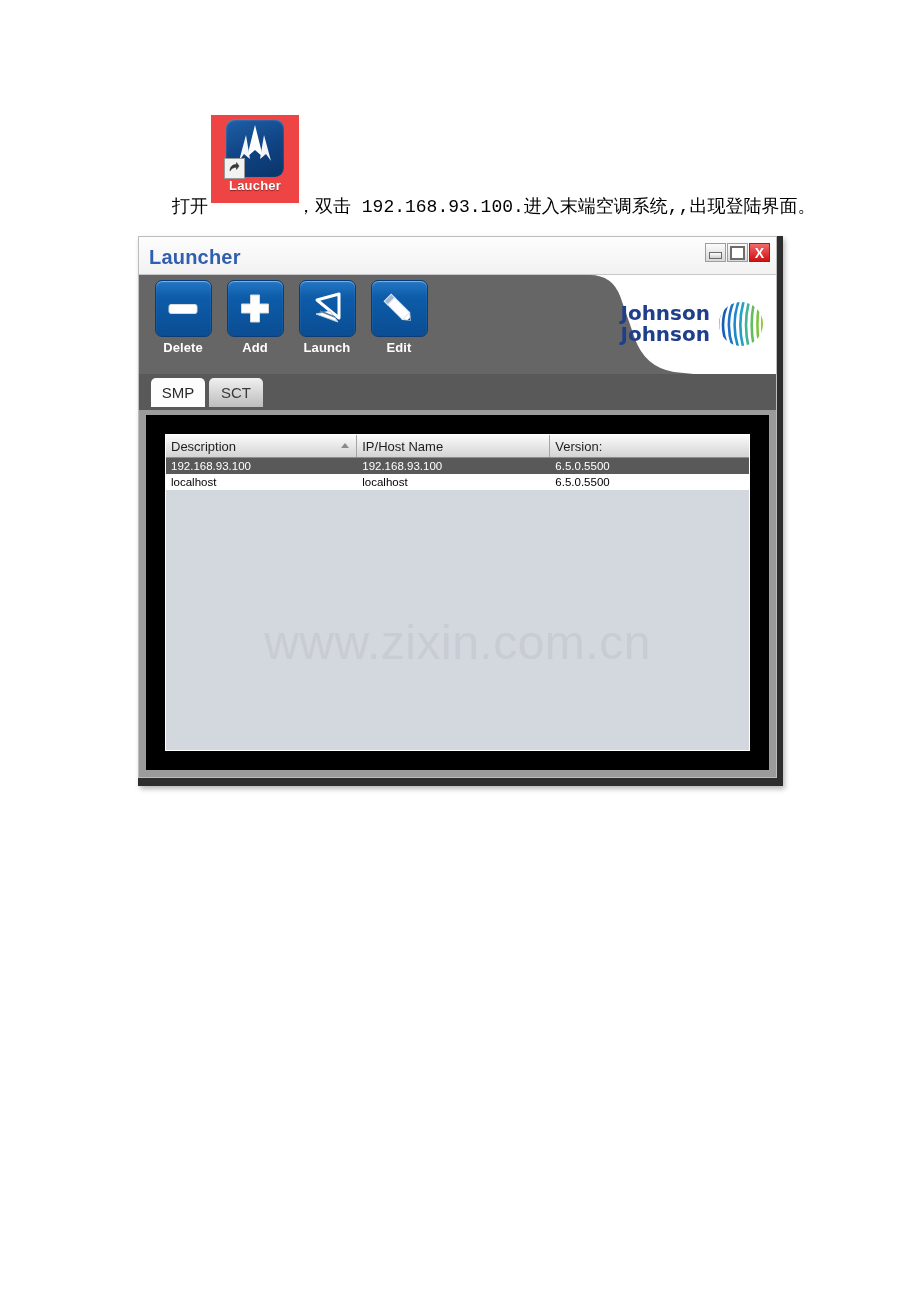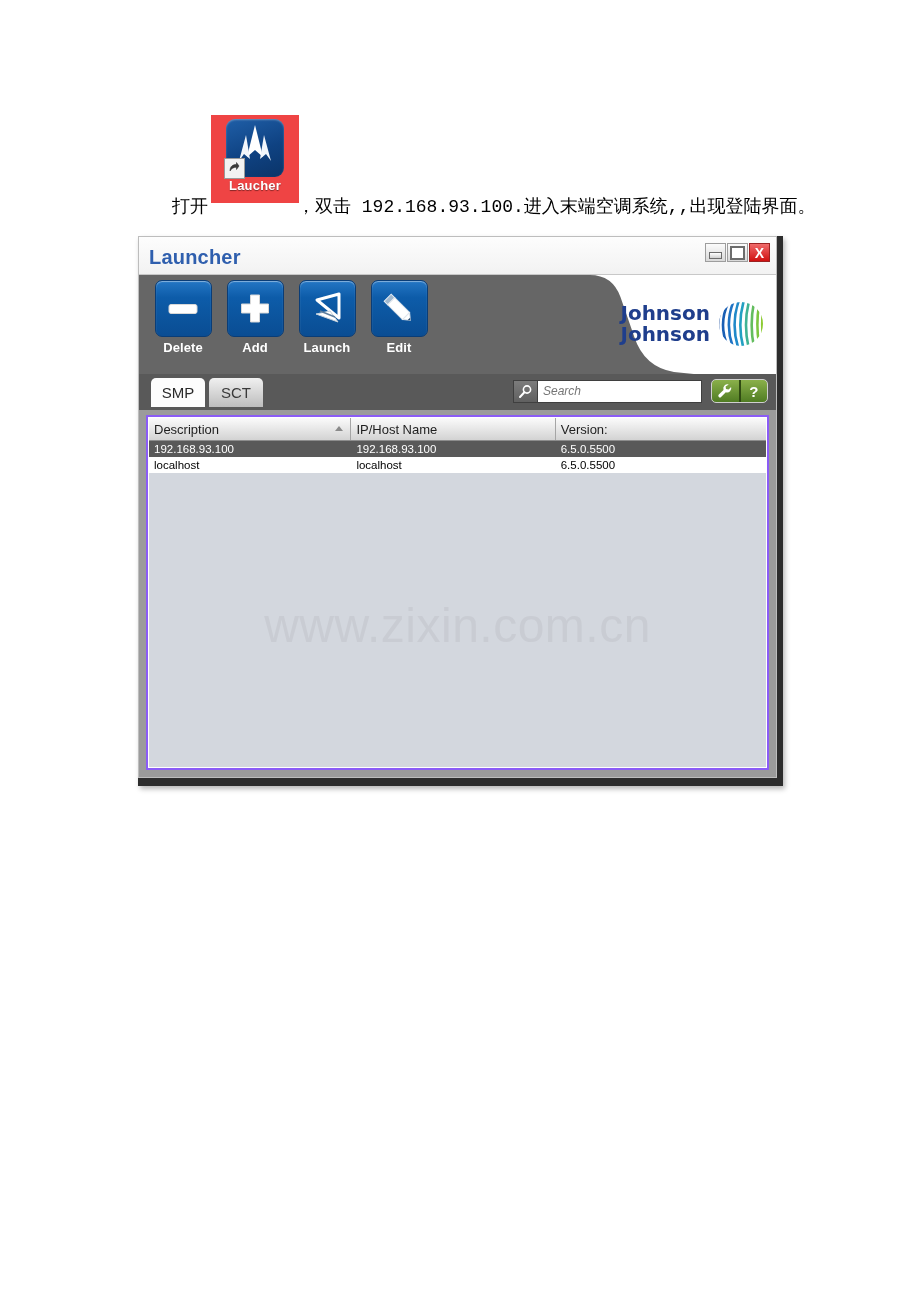--- a/index.html
+++ b/index.html
@@ -274,22 +274,22 @@
     font-size: 15px;
     font-weight: bold;
     line-height: 15px;
   }
 
   
   #list-panel {
     position: absolute;
     left: 7px; right: 7px;
     top: 178px; bottom: 7px;
-    background: #8b5cf6;
-    padding: 2px;
+    background: #000000;
+    padding: 19px;
     box-sizing: border-box;
   }
   #list-inner {
     width: 100%; height: 100%;
     border: 1px solid #ffffff;
     box-sizing: border-box;
     background: #d3d7de;
     position: relative;
     overflow: hidden;
   }
@@ -465,39 +465,20 @@
           <path d="M49 13 C48 22 48 33 49 42" stroke="#8dcb34"></path>
         </g>
       </svg>
     </div>
   </div>
 
   <div id="tab-strip">
     <div class="tab active">SMP</div>
     <div class="tab inactive">SCT</div>
 
-    <div id="search-area">
-      <div id="search-icon-btn">
-        <svg width="15" height="15" viewBox="0 0 15 15">
-          <circle cx="9" cy="5.5" r="3.6" fill="none" stroke="#ffffff" stroke-width="1.6"></circle>
-          <path d="M6.4 8.2 L2 13" stroke="#ffffff" stroke-width="2" stroke-linecap="round"></path>
-        </svg>
-      </div>
-      <input id="search-input" type="text" placeholder="Search" style="">
-      <div id="aux-buttons">
-        <div class="aux-btn">
-          <svg width="17" height="17" viewBox="0 0 17 17">
-            <path d="M11.8 1.6 a4.2 4.2 0 0 0 -5.3 5.3 L1.8 11.6 a1.6 1.6 0 0 0 2.3 2.3 L8.8 9.2 a4.2 4.2 0 0 0 5.3 -5.3 L11.6 6.4 L9 6 L8.6 3.4 Z" fill="#ffffff"></path>
-          </svg>
-        </div>
-        <div class="aux-btn divider">
-          <span class="aux-q">?</span>
-        </div>
-      </div>
-    </div>
   </div>
 
   <div id="list-panel">
     <div id="list-inner">
 
       <div id="table-header">
         <div class="th" style="width:205px">
           <span>Description</span>
           <span class="sort-arrow"></span>
         </div>

